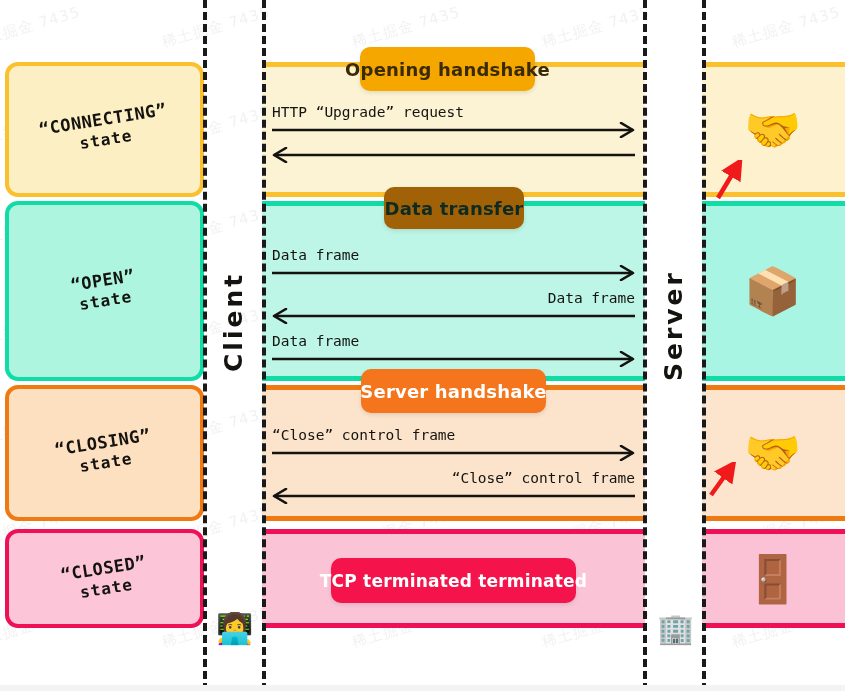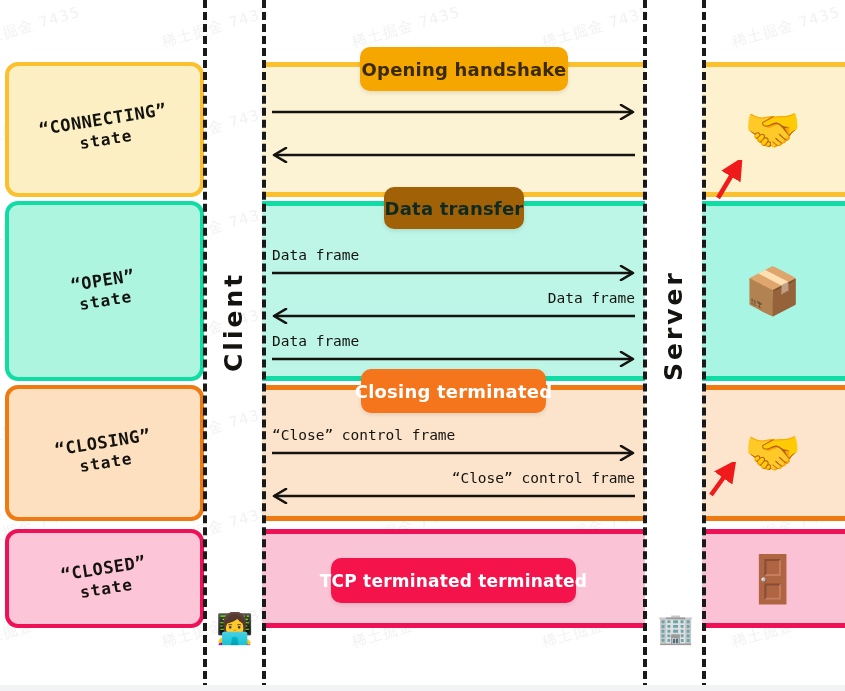--- a/index.html
+++ b/index.html
@@ -257,20 +257,21 @@
         <div class="state-text"><span>“CLOSED”</span><span class="sub">state</span></div>
       </div>
       <div class="panel msg-panel" style="top: 529px; height: 99px; background: rgb(251, 196, 214); border-top-color: rgb(238, 17, 85); border-bottom-color: rgb(238, 17, 85);"></div>
       <div class="panel srv-panel" style="top: 529px; height: 99px; background: rgb(251, 194, 213); border-top-color: rgb(238, 17, 85); border-bottom-color: rgb(238, 17, 85);">
         <div class="srv-icon">🚪</div>
       </div>
     </div>
 
   <div id="messages">
       <div class="msg" style="top: 104px;">
+        <div class="lbl">HTTP “Upgrade” request</div>
         <svg class="arrow" viewBox="0 0 363 16" preserveAspectRatio="none">
           <line y1="8" y2="8" stroke="#14130f" stroke-width="2.6" x1="0" x2="361"></line>
           <polyline fill="none" stroke="#14130f" stroke-width="2.6" stroke-linecap="round" stroke-linejoin="round" points="349,1 361,8 349,15"></polyline>
         </svg>
       </div>
       <div class="msg to-left" style="top: 147px;">
         <svg class="arrow" viewBox="0 0 363 16" preserveAspectRatio="none">
           <line y1="8" y2="8" stroke="#14130f" stroke-width="2.6" x1="2" x2="363"></line>
           <polyline fill="none" stroke="#14130f" stroke-width="2.6" stroke-linecap="round" stroke-linejoin="round" points="14,1 2,8 14,15"></polyline>
         </svg>
@@ -306,23 +307,23 @@
       <div class="msg to-left" style="top: 470px;">
         <div class="lbl">“Close” control frame</div>
         <svg class="arrow" viewBox="0 0 363 16" preserveAspectRatio="none">
           <line y1="8" y2="8" stroke="#14130f" stroke-width="2.6" x1="2" x2="363"></line>
           <polyline fill="none" stroke="#14130f" stroke-width="2.6" stroke-linecap="round" stroke-linejoin="round" points="14,1 2,8 14,15"></polyline>
         </svg>
       </div>
     </div>
 
   <div id="badges">
-      <div class="badge" style="top: 47px; height: 44px; width: 208px; left: 360px; background: rgb(245, 167, 0); color: rgb(58, 42, 0); font-size: 18px;">Opening handshake</div>
+      <div class="badge" style="top: 47px; height: 44px; width: 175px; left: 360px; background: rgb(245, 167, 0); color: rgb(58, 42, 0); font-size: 18px;">Opening handshake</div>
       <div class="badge" style="top: 187px; height: 42px; width: 140px; left: 384px; background: #a16207; color: rgb(13, 43, 34); font-size: 18px;">Data transfer</div>
-      <div class="badge" style="top: 369px; height: 44px; width: 185px; left: 361px; background: rgb(244, 117, 27); color: rgb(255, 255, 255); font-size: 18px;">Closing terminated</div>
+      <div class="badge" style="top: 369px; height: 44px; width: 185px; left: 361px; background: rgb(244, 117, 27); color: rgb(255, 255, 255); font-size: 18px;">Server handshake</div>
       <div class="badge" style="top: 558px; height: 45px; width: 245px; left: 331px; background: rgb(244, 19, 74); color: rgb(255, 255, 255); font-size: 17px;">TCP terminated terminated</div>
     </div>
 
   <svg class="redarrow" style="left:713px; top:160px;" width="30" height="42" viewBox="0 0 30 42">
     <defs>
       <marker id="rtip" markerWidth="5" markerHeight="5" refX="2.2" refY="2.5" orient="auto">
         <path d="M0,0 L5,2.5 L0,5 z" fill="#F01A1A"></path>
       </marker>
     </defs>
     <line x1="5" y1="38" x2="23" y2="8" stroke="#F01A1A" stroke-width="4.5" marker-end="url(#rtip)"></line>

